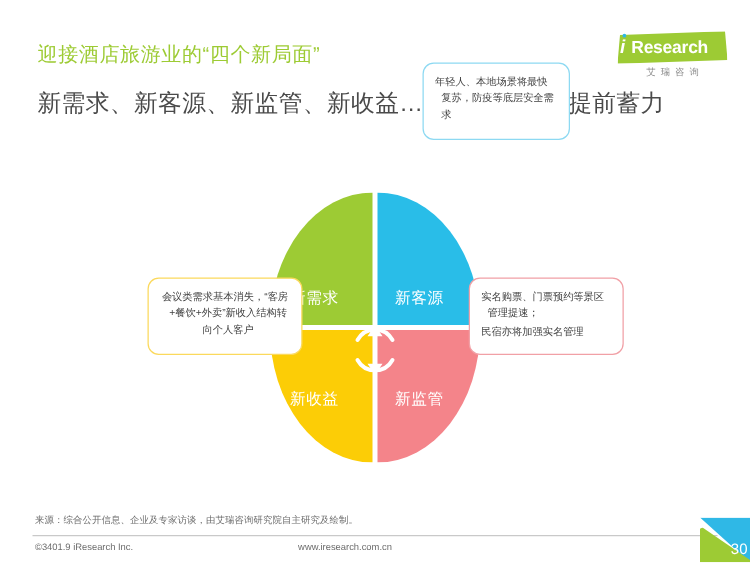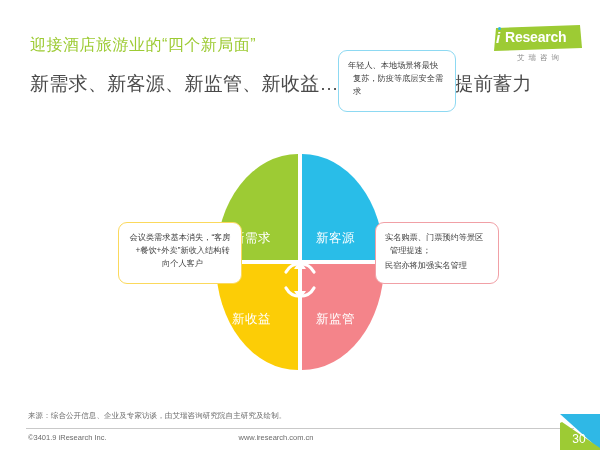--- a/index.html
+++ b/index.html
@@ -121,21 +121,21 @@
   .corner{position:absolute;left:560px;top:414px;width:40px;height:36px;}
   .corner-blue{
     position:absolute;left:0;top:0;width:40px;height:36px;background:#2FB8E6;
     clip-path:polygon(0 0, 40px 0, 40px 36px);
   }
   .corner-green2{
     position:absolute;left:0;top:0;width:40px;height:36px;background:#9DCB34;
     clip-path:polygon(2px 8px, 40px 34px, 40px 36px, 0 36px, 0 9px);
   }
   .pagenum{
-    position:absolute;left:0;top:18px;width:38px;text-align:center;
+    position:absolute;left:0;top:18px;width:38px;text-align:right;
     font-size:12px;color:#ffffff;font-weight:normal;
   }
 </style>
 </head>
 <body>
 
 <div class="slide">
 
   <div class="header">
     <div class="title-main" style="color: rgb(157, 203, 52);">迎接酒店旅游业的“四个新局面”</div>

